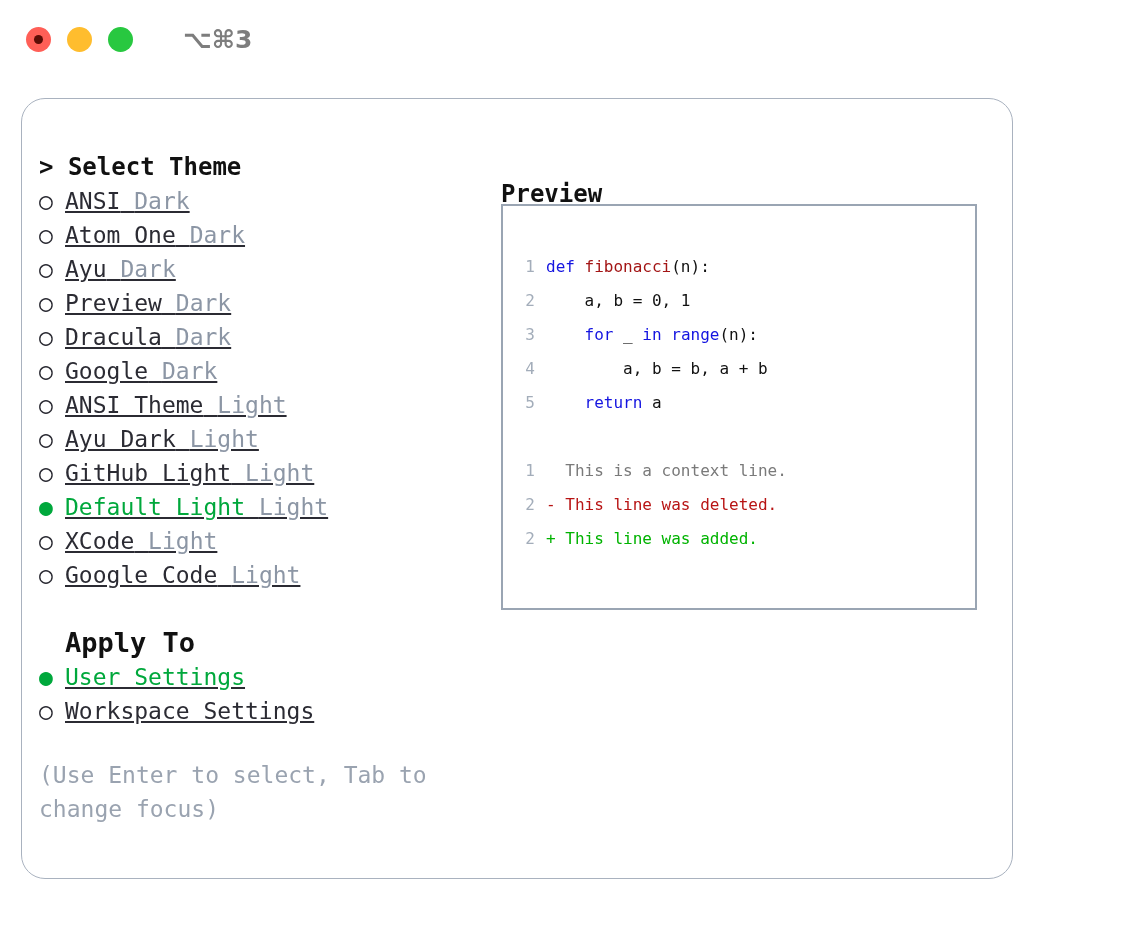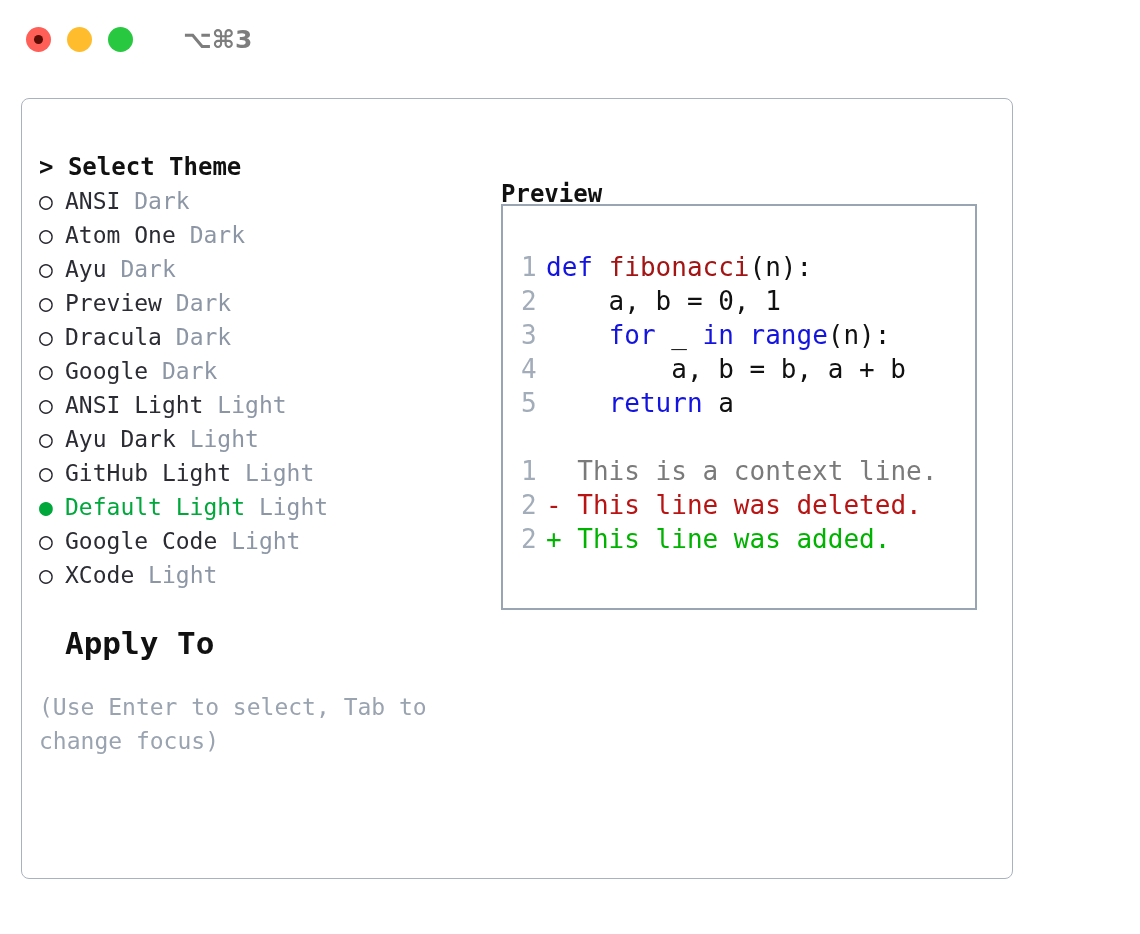--- a/index.html
+++ b/index.html
@@ -65,21 +65,21 @@
   }
 
   
   #main-panel {
     position: absolute;
     left: 21px;
     top: 98px;
     width: 992px;
     height: 781px;
     border: 1.5px solid #a9b2bf;
-    border-radius: 8px;
+    border-radius: 24px;
     box-sizing: border-box;
     background: #ffffff;
   }
 
   
   #theme-column {
     position: absolute;
     left: 17px;
     top: 51px;
     width: 450px;
@@ -98,33 +98,34 @@
     color: #111111;
     line-height: 34px;
     white-space: pre;
   }
   .option-row {
     font-size: 23px;
     line-height: 34px;
     color: #2b2b33;
     white-space: pre;
     display: block;
+    text-decoration: underline;
   }
   .bullet {
     display: inline-block;
     width: 26px;
   }
   .opt-name { color: #2b2b33; }
   .opt-row-selected .bullet,
   .opt-row-selected .opt-name { color: #00a83c; }
   .opt-tag {
     color: #8c96a5;
   }
   .apply-heading {
-    font-size: 31px;
+    font-size: 27px;
     line-height: 34px;
     font-weight: bold;
     color: #111111;
     white-space: pre;
     padding-left: 26px;
   }
   #hint-text {
     margin-top: 30px;
     font-size: 23px;
     line-height: 34px;
@@ -142,21 +143,21 @@
     width: 476px;
     height: 406px;
     border: 2px solid #9aa5b3;
     box-sizing: border-box;
     background: #ffffff;
   }
   #code-area {
     position: absolute;
     left: 18px;
     top: 44px;
-    font-size: 26px;
+    font-size: 16px;
     line-height: 34px;
     white-space: pre;
   }
   .code-line { white-space: pre; }
   .ln {
     color: #a3adba;
     display: inline-block;
     width: 14px;
     text-align: right;
     margin-right: 11px;
@@ -187,29 +188,33 @@
 
     <div id="theme-column">
       <div class="section-title">&gt; Select Theme</div>
       <div id="theme-options">
           <div class="option-row"><span class="bullet">○</span><span class="opt-name">ANSI</span> <span class="opt-tag">Dark</span></div>
           <div class="option-row"><span class="bullet">○</span><span class="opt-name">Atom One</span> <span class="opt-tag">Dark</span></div>
           <div class="option-row"><span class="bullet">○</span><span class="opt-name">Ayu</span> <span class="opt-tag">Dark</span></div>
           <div class="option-row"><span class="bullet">○</span><span class="opt-name">Preview</span> <span class="opt-tag">Dark</span></div>
           <div class="option-row"><span class="bullet">○</span><span class="opt-name">Dracula</span> <span class="opt-tag">Dark</span></div>
           <div class="option-row"><span class="bullet">○</span><span class="opt-name">Google</span> <span class="opt-tag">Dark</span></div>
-          <div class="option-row"><span class="bullet">○</span><span class="opt-name">ANSI Light</span> <span class="opt-tag">Light</span></div>
+          <div class="option-row"><span class="bullet">○</span><span class="opt-name">ANSI Theme</span> <span class="opt-tag">Light</span></div>
           <div class="option-row"><span class="bullet">○</span><span class="opt-name">Ayu Dark</span> <span class="opt-tag">Light</span></div>
           <div class="option-row"><span class="bullet">○</span><span class="opt-name">GitHub Light</span> <span class="opt-tag">Light</span></div>
           <div class="option-row opt-row-selected"><span class="bullet">●</span><span class="opt-name">Default Light</span> <span class="opt-tag">Light</span></div>
+          <div class="option-row"><span class="bullet">○</span><span class="opt-name">XCode</span> <span class="opt-tag">Light</span></div>
           <div class="option-row"><span class="bullet">○</span><span class="opt-name">Google Code</span> <span class="opt-tag">Light</span></div>
-          <div class="option-row"><span class="bullet">○</span><span class="opt-name">XCode</span> <span class="opt-tag">Light</span></div>
         </div>
       <div class="spacer-row"></div>
       <div class="apply-heading">Apply To</div>
+      <div id="apply-options">
+          <div class="option-row opt-row-selected"><span class="bullet">●</span><span class="opt-name">User Settings</span></div>
+          <div class="option-row"><span class="bullet">○</span><span class="opt-name">Workspace Settings</span></div>
+        </div>
       <div id="hint-text">(Use Enter to select, Tab to change focus)</div>
     </div>
 
     <div id="preview-column">
       <div class="section-title">Preview</div>
     </div>
 
     <div id="preview-box">
       <div id="code-area"><div class="code-line"><span class="ln">1</span><span class="kw">def </span><span class="fn">fibonacci</span><span class="plain">(n):</span></div><div class="code-line"><span class="ln">2</span><span class="plain">    a, b = 0, 1</span></div><div class="code-line"><span class="ln">3</span><span class="plain">    </span><span class="kw">for</span><span class="plain"> _ </span><span class="kw">in</span><span class="plain"> </span><span class="kw">range</span><span class="plain">(n):</span></div><div class="code-line"><span class="ln">4</span><span class="plain">        a, b = b, a + b</span></div><div class="code-line"><span class="ln">5</span><span class="plain">    </span><span class="kw">return</span><span class="plain"> a</span></div><div class="blank-line"></div><div class="code-line"><span class="ln">1</span><span class="diff-ctx">  </span><span class="diff-ctx">This is a context line.</span></div><div class="code-line"><span class="ln">2</span><span class="diff-del">- </span><span class="diff-del">This line was deleted.</span></div><div class="code-line"><span class="ln">2</span><span class="diff-add">+ </span><span class="diff-add">This line was added.</span></div></div>
     </div>

